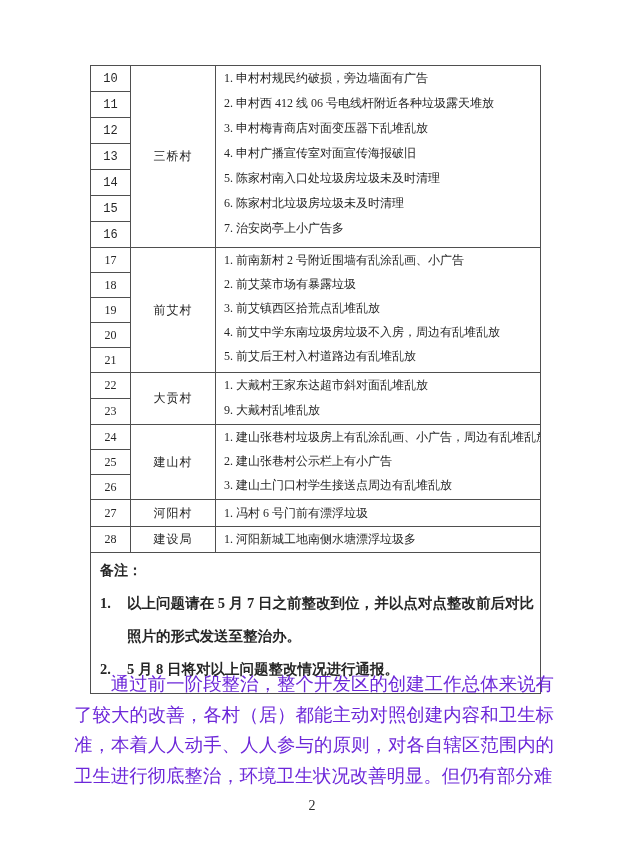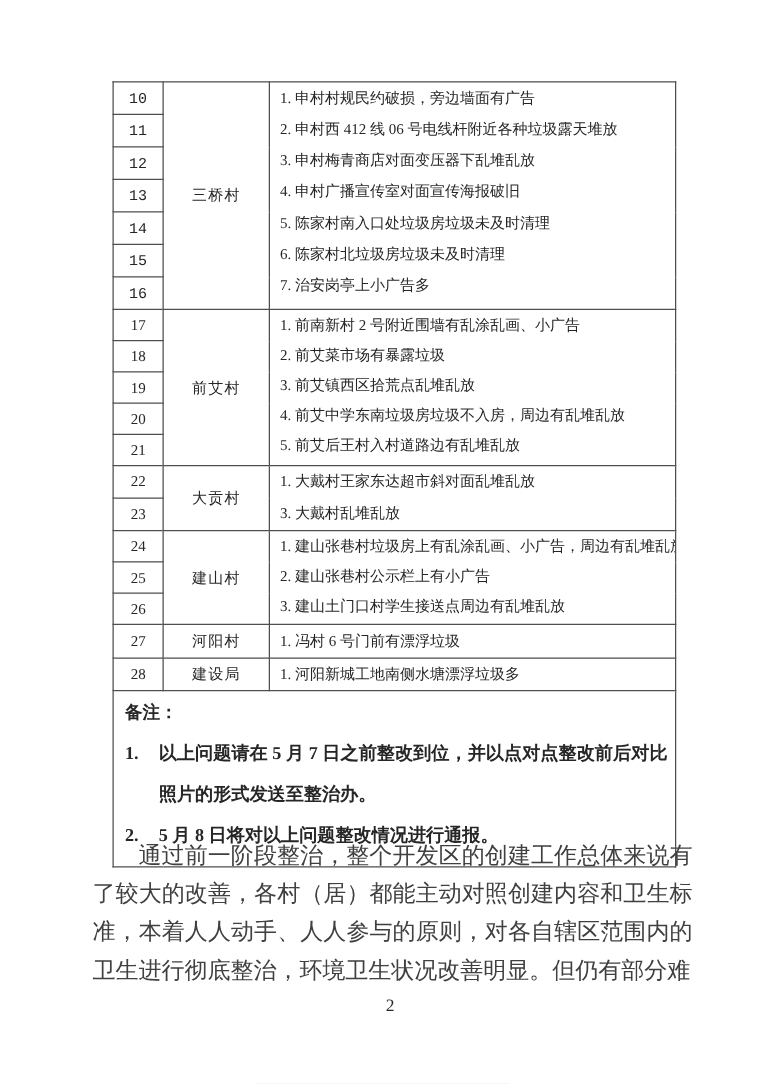--- a/index.html
+++ b/index.html
@@ -42,21 +42,21 @@
   .notes-label { font-weight:bold; font-size:14px; line-height:20px; margin-bottom:6px; }
   .note-item   { display:flex; font-weight:bold; font-size:14.5px; line-height:33px; }
   .note-num    { width:27px; flex-shrink:0; }
   .note-text   { flex:1; text-align:justify; }
 
   
   .body-paragraph {
     position:absolute; left:74px; top:669px; width:480px;
     font-size:18.4px; line-height:30.6px;
     text-indent:2em; text-align:justify;
-    color:#404040;
+    color:#6d28d9;
   }
 
   
   .page-number {
     position:absolute; left:0; top:798px; width:624px;
     text-align:center; font-size:14px; color:#2a2a2a;
   }
 </style>
 </head>
 <body>
@@ -125,21 +125,21 @@
         </tr>
     <tr class="g1">
           <td class="num">21</td>
         </tr>
 
     <tr class="g2">
       <td class="num">22</td>
       <td class="village" rowspan="2">大贡村</td>
       <td class="desc" rowspan="2">
         <div class="desc-line lh2">1. 大戴村王家东达超市斜对面乱堆乱放</div>
-        <div class="desc-line lh2">3. 大戴村乱堆乱放</div>
+        <div class="desc-line lh2">9. 大戴村乱堆乱放</div>
       </td>
     </tr>
     <tr class="g2">
           <td class="num">23</td>
         </tr>
 
     <tr class="g3">
       <td class="num">24</td>
       <td class="village" rowspan="3">建山村</td>
       <td class="desc" rowspan="3">

